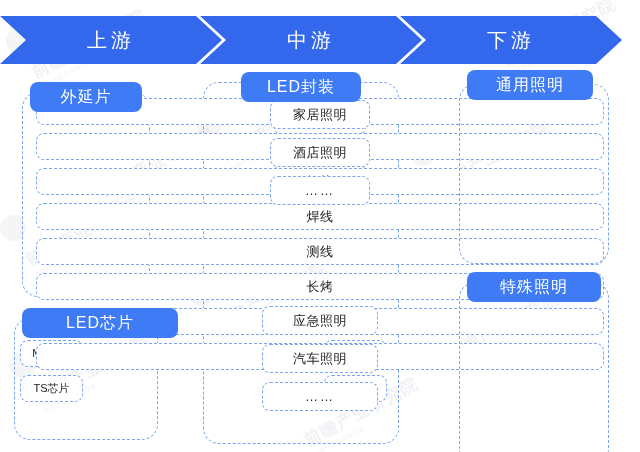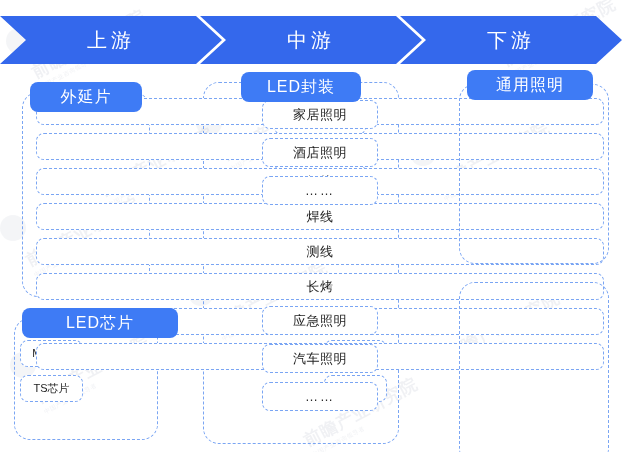--- a/index.html
+++ b/index.html
@@ -163,21 +163,21 @@
   
   #grp-pack { left: 203px; top: 22px; width: 196px; height: 362px; }
   #title-pack { left: 241px; top: 12px; width: 120px; }
   #items-pack { top: 38px; padding: 0 36px; gap: 8px; }
   #items-pack .chip { width: 100%; }
 
   
   #grp-general { left: 459px; top: 24px; width: 150px; height: 180px; }
   #title-general { left: 467px; top: 10px; width: 126px; }
   #items-general { top: 40px; padding: 0 14px; }
-  #items-general .chip { width: 116px; height: 29px; }
+  #items-general .chip { width: 100px; height: 29px; }
 
   
   #grp-special { left: 459px; top: 222px; width: 150px; height: 182px; }
   #title-special { left: 467px; top: 212px; width: 134px; }
   #items-special { top: 246px; padding: 0 14px; }
   #items-special .chip { width: 116px; height: 29px; }
 </style>
 </head>
 <body>
 
@@ -254,19 +254,20 @@
 
   <div class="group" id="grp-general"></div>
   <div class="group-title" id="title-general">通用照明</div>
   <div class="items" id="items-general">
     <div class="chip">家居照明</div>
     <div class="chip">酒店照明</div>
     <div class="chip ell">……</div>
   </div>
 
   <div class="group" id="grp-special"></div>
+  <div class="group-title" id="title-special">特殊照明</div>
   <div class="items" id="items-special">
     <div class="chip">应急照明</div>
     <div class="chip">汽车照明</div>
     <div class="chip ell">……</div>
   </div>
 
 </div>
 
 </body></html>

